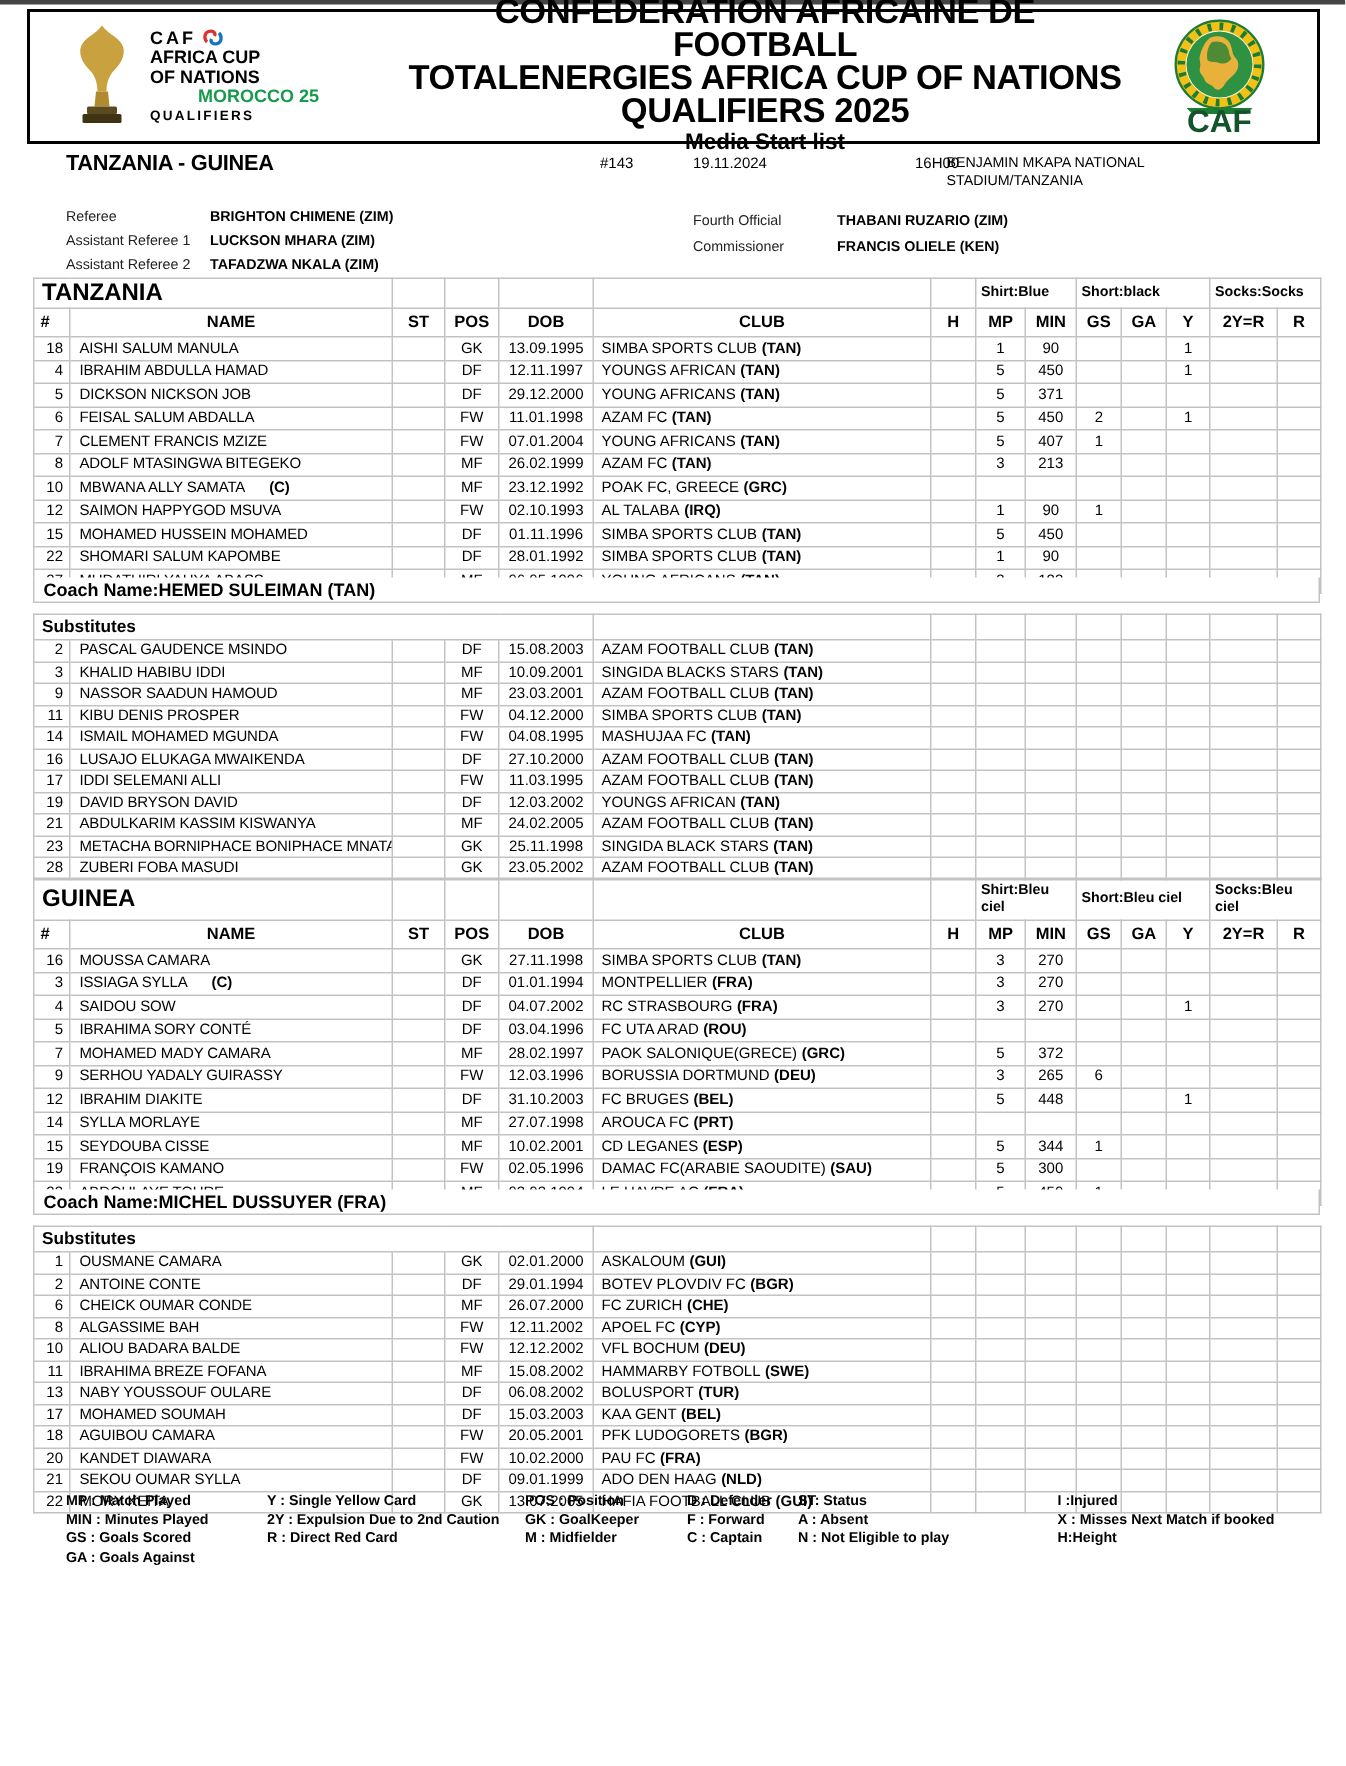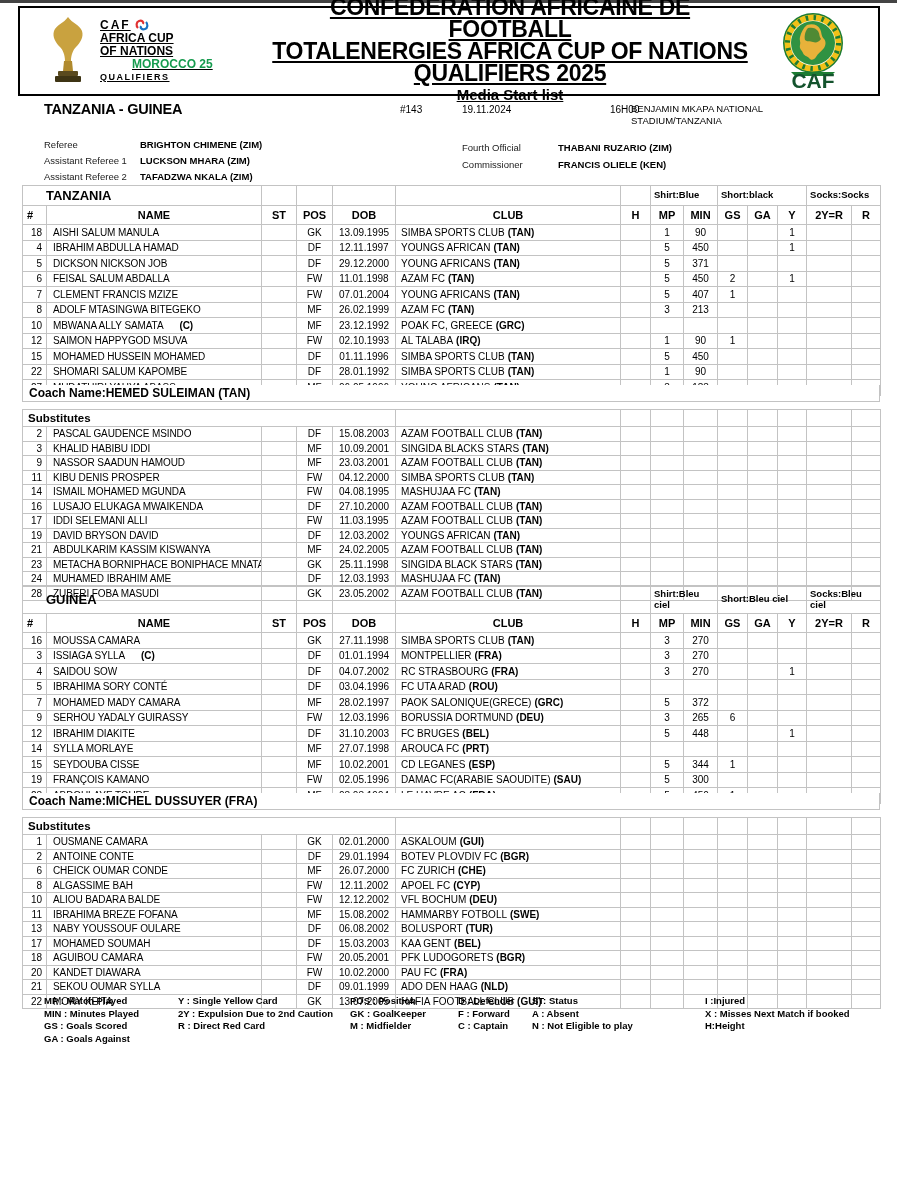--- a/index.html
+++ b/index.html
@@ -2,21 +2,21 @@
 <html><head>
 <meta charset="utf-8">
 <style>
   html,body{margin:0;padding:0;background:#fff;}
   .page{position:relative;width:897px;height:1177px;background:#fff;overflow:hidden;
         font-family:"Liberation Sans",sans-serif;color:#000;}
   .topstrip{position:absolute;left:0;top:0;width:897px;height:3px;background:#444;}
 
   
   .banner{position:absolute;left:18px;top:6px;width:858px;height:86px;border:2px solid #000;
-          display:flex;align-items:center;background:#fff;text-decoration:underline;}
+          display:flex;align-items:center;background:#fff;}
   .logo-left{display:flex;align-items:center;gap:6px;padding-left:22px;width:230px;}
   .afcon-text{display:flex;flex-direction:column;line-height:13px;}
   .afcon-caf-row{display:flex;align-items:center;gap:4px;font-weight:bold;font-size:12px;letter-spacing:2px;}
   .afcon-line{font-weight:bold;font-size:12px;letter-spacing:0;}
   .afcon-green{color:#169b4e;padding-left:32px;}
   .afcon-qual{font-weight:bold;font-size:9px;letter-spacing:1.5px;}
   .titles{flex:1;text-align:center;font-weight:bold;}
   .title-1,.title-2{font-size:23px;letter-spacing:-0.3px;line-height:22px;text-align:center;}
   .title-3{font-size:15px;line-height:22px;}
   .logo-right{width:130px;display:flex;justify-content:center;}
@@ -32,21 +32,21 @@
   
   .officials{position:absolute;left:0;top:135px;width:897px;height:48px;font-size:9.5px;}
   .off-label{position:absolute;color:#222;}
   .off-name{position:absolute;font-weight:bold;}
 
   
   table{border-collapse:collapse;table-layout:fixed;width:858px;}
   .tblwrap{position:absolute;left:22px;width:858px;}
   td{border:1px solid #c3c3c3;padding:0 3px;vertical-align:middle;white-space:nowrap;overflow:hidden;}
   .kitrow td{height:19px;}
-  .kitrow .teamcell{font-weight:bold;font-size:13px;padding-left:23px;}
+  .kitrow .teamcell{font-weight:bold;font-size:16px;padding-left:5px;}
   .kitcell{font-weight:bold;font-size:9.5px;line-height:10.5px;white-space:normal;}
   .g-kit td{height:27px;}
   .hdr td{height:18px;font-weight:bold;font-size:11px;text-align:center;padding:0 2px;}
   .hdr .h-num{text-align:left;padding-left:4px;}
   .t-rows td{height:14.5px;font-size:10px;}
   .s-rows td{height:13.5px;font-size:10px;}
   .c-num{text-align:right;padding-right:4px;}
   .c-name{padding-left:6px;letter-spacing:-0.1px;}
   .cap{font-weight:bold;margin-left:16px;}
   .c-pos{text-align:center;}
@@ -574,36 +574,20 @@
       <td class="c-stat"></td>
       <td class="c-stat"></td>
       <td class="c-stat"></td>
       <td class="c-stat"></td>
       <td class="c-stat"></td>
       <td class="c-stat"></td>
       <td class="c-stat"></td>
       <td class="c-stat"></td>
     </tr>
 
-    <tr>
-      <td class="c-num">24</td>
-      <td class="c-name"><span>MUHAMED IBRAHIM AME</span><span class="cap"></span></td>
-      <td class="c-stat"></td>
-      <td class="c-pos">DF</td>
-      <td class="c-dob">12.03.1993</td>
-      <td class="c-club"><span>MASHUJAA FC</span><span class="cc">(TAN)</span></td>
-      <td class="c-stat"></td>
-      <td class="c-stat"></td>
-      <td class="c-stat"></td>
-      <td class="c-stat"></td>
-      <td class="c-stat"></td>
-      <td class="c-stat"></td>
-      <td class="c-stat"></td>
-      <td class="c-stat"></td>
-    </tr>
 
     <tr>
       <td class="c-num">28</td>
       <td class="c-name"><span>ZUBERI FOBA MASUDI</span><span class="cap"></span></td>
       <td class="c-stat"></td>
       <td class="c-pos">GK</td>
       <td class="c-dob">23.05.2002</td>
       <td class="c-club"><span>AZAM FOOTBALL CLUB</span><span class="cc">(TAN)</span></td>
       <td class="c-stat"></td>
       <td class="c-stat"></td>

